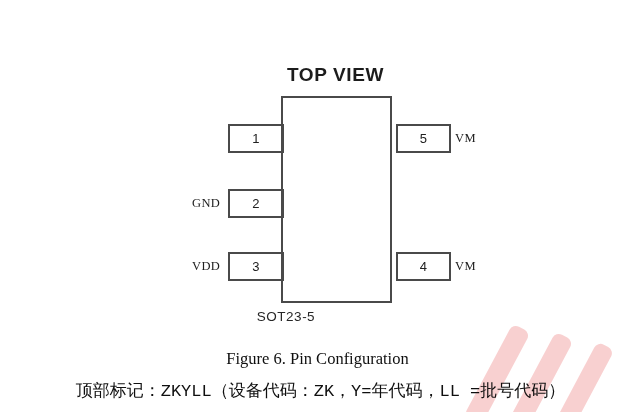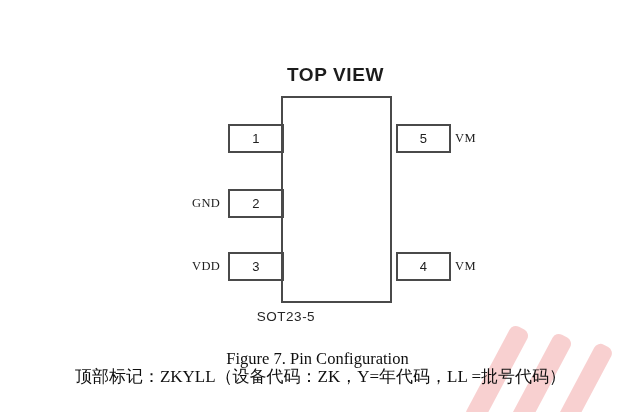--- a/index.html
+++ b/index.html
@@ -131,24 +131,24 @@
     text-align: center;
     font-family: "Liberation Serif", serif;
     font-size: 16.5px;
     color: #0f0f0f;
   }
   .figure-caption span { position: relative; left: -3px; }
 
   .cn-caption {
     position: absolute;
     left: 0;
-    top: 365px;
-    width: 641px;
-    text-align: center;
-    font-family: Liberation Serif, serif;
+    top: 379px;
+    width: 641px;
+    text-align: center;
+    font-family: Liberation Mono, monospace;
     font-size: 17px;
     color: #0f0f0f;
     white-space: nowrap;
   }
 </style>
 </head>
 <body>
 
 <div id="figure-root">
 
@@ -185,18 +185,18 @@
   <div class="pin-label label-gnd">GND</div>
   <div class="pin-label label-vdd">VDD</div>
   <div class="pin-label label-vm-5">VM</div>
   <div class="pin-label label-vm-4">VM</div>
 
   <div class="package-name">
     <span>SOT23-5</span>
   </div>
 
   <div class="figure-caption">
-    <span>Figure 7. Pin Configuration</span>
+    <span>Figure 6. Pin Configuration</span>
   </div>
 
   <div class="cn-caption">顶部标记：ZKYLL（设备代码：ZK，Y=年代码，LL =批号代码）</div>
 
 </div>
 
 </body></html>

